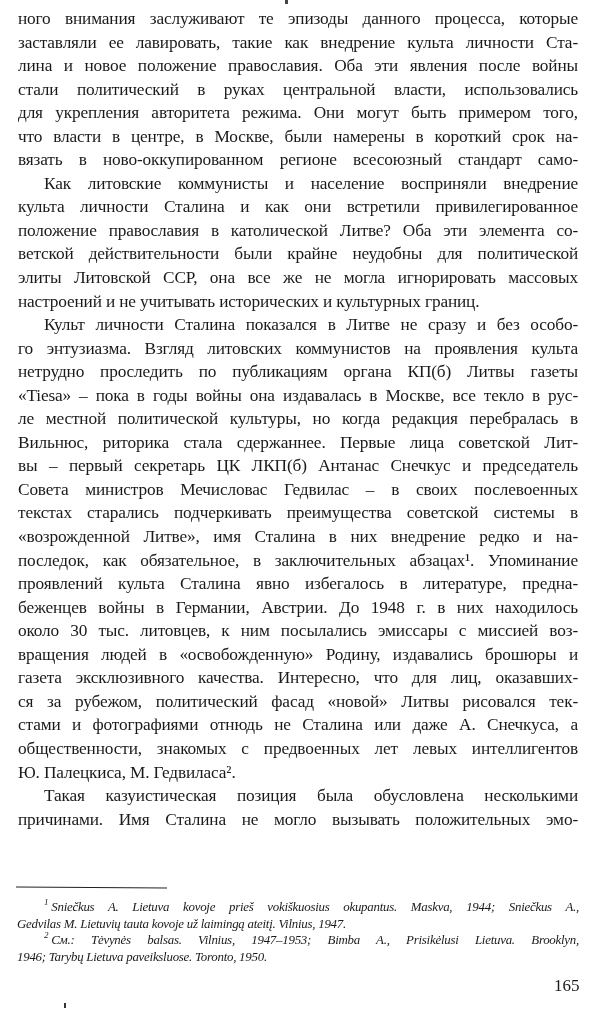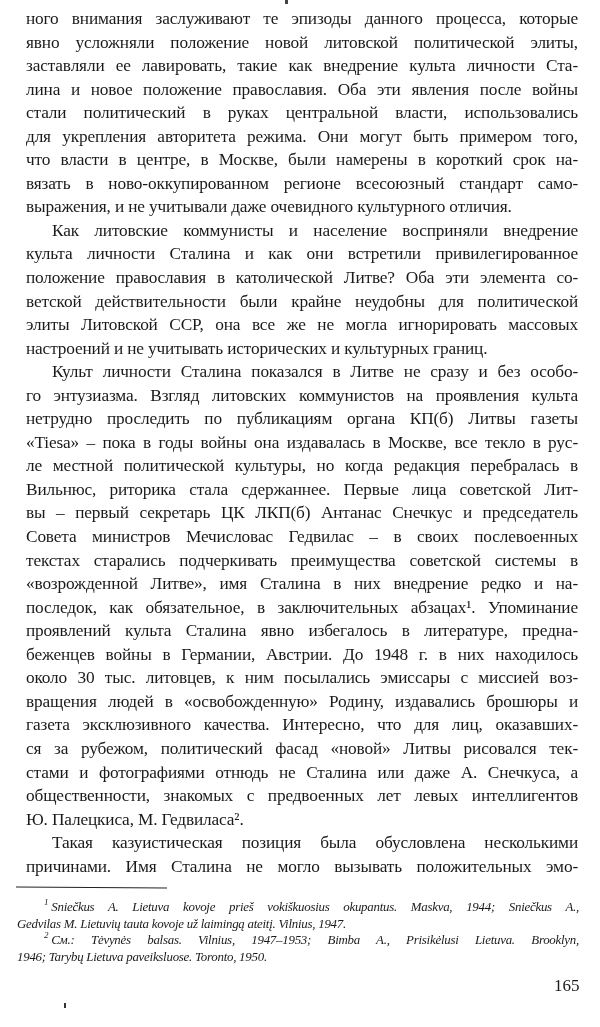--- a/index.html
+++ b/index.html
@@ -5,21 +5,21 @@
   html, body { margin: 0; padding: 0; }
   body {
     width: 600px; height: 1027px; background: #ffffff; position: relative; overflow: hidden;
     font-family: "Liberation Serif", "DejaVu Serif", serif; color: #1a1a1a;
   }
   .page-text {
     position: absolute; left: 18px; top: 7px; width: 560px;
   }
   .line {
     font-size: 17.3px; line-height: 23.55px; height: 23.55px; white-space: nowrap;
-    text-align: justify; text-align-last: justify; letter-spacing: -0.15px; margin-left: 8px;
+    text-align: justify; text-align-last: justify; letter-spacing: -0.15px;
   }
   .line.last { text-align-last: left; }
   .line.indent { padding-left: 26px; }
   .mark {
     position: absolute; left: 285px; top: 0px; width: 3px; height: 4px; background: #444;
   }
   .footnote-rule {
     position: absolute; left: 16px; top: 887px; width: 151px; height: 1.4px; background: #222;
     transform: rotate(0.4deg);
   }
@@ -40,28 +40,26 @@
     position: absolute; left: 64px; top: 1003px; width: 2px; height: 5px; background: #333;
   }
 </style>
 </head>
 <body>
 
 <div class="mark"></div>
 
 <div class="page-text" id="body-text">
     <div class="line">ного внимания заслуживают те эпизоды данного процесса, которые</div>
-    <div class="line">явно усложняли положение новой литовской политической элиты,</div>
     <div class="line">заставляли ее лавировать, такие как внедрение культа личности Ста-</div>
     <div class="line">лина и новое положение православия. Оба эти явления после войны</div>
     <div class="line">стали политический в руках центральной власти, использовались</div>
     <div class="line">для укрепления авторитета режима. Они могут быть примером того,</div>
     <div class="line">что власти в центре, в Москве, были намерены в короткий срок на-</div>
     <div class="line">вязать в ново-оккупированном регионе всесоюзный стандарт само-</div>
-    <div class="line last">выражения, и не учитывали даже очевидного культурного отличия.</div>
     <div class="line indent">Как литовские коммунисты и население восприняли внедрение</div>
     <div class="line">культа личности Сталина и как они встретили привилегированное</div>
     <div class="line">положение православия в католической Литве? Оба эти элемента со-</div>
     <div class="line">ветской действительности были крайне неудобны для политической</div>
     <div class="line">элиты Литовской ССР, она все же не могла игнорировать массовых</div>
     <div class="line last">настроений и не учитывать исторических и культурных границ.</div>
     <div class="line indent">Культ личности Сталина показался в Литве не сразу и без особо-</div>
     <div class="line">го энтузиазма. Взгляд литовских коммунистов на проявления культа</div>
     <div class="line">нетрудно проследить по публикациям органа КП(б) Литвы газеты</div>
     <div class="line">«Tiesa» – пока в годы войны она издавалась в Москве, все текло в рус-</div>

